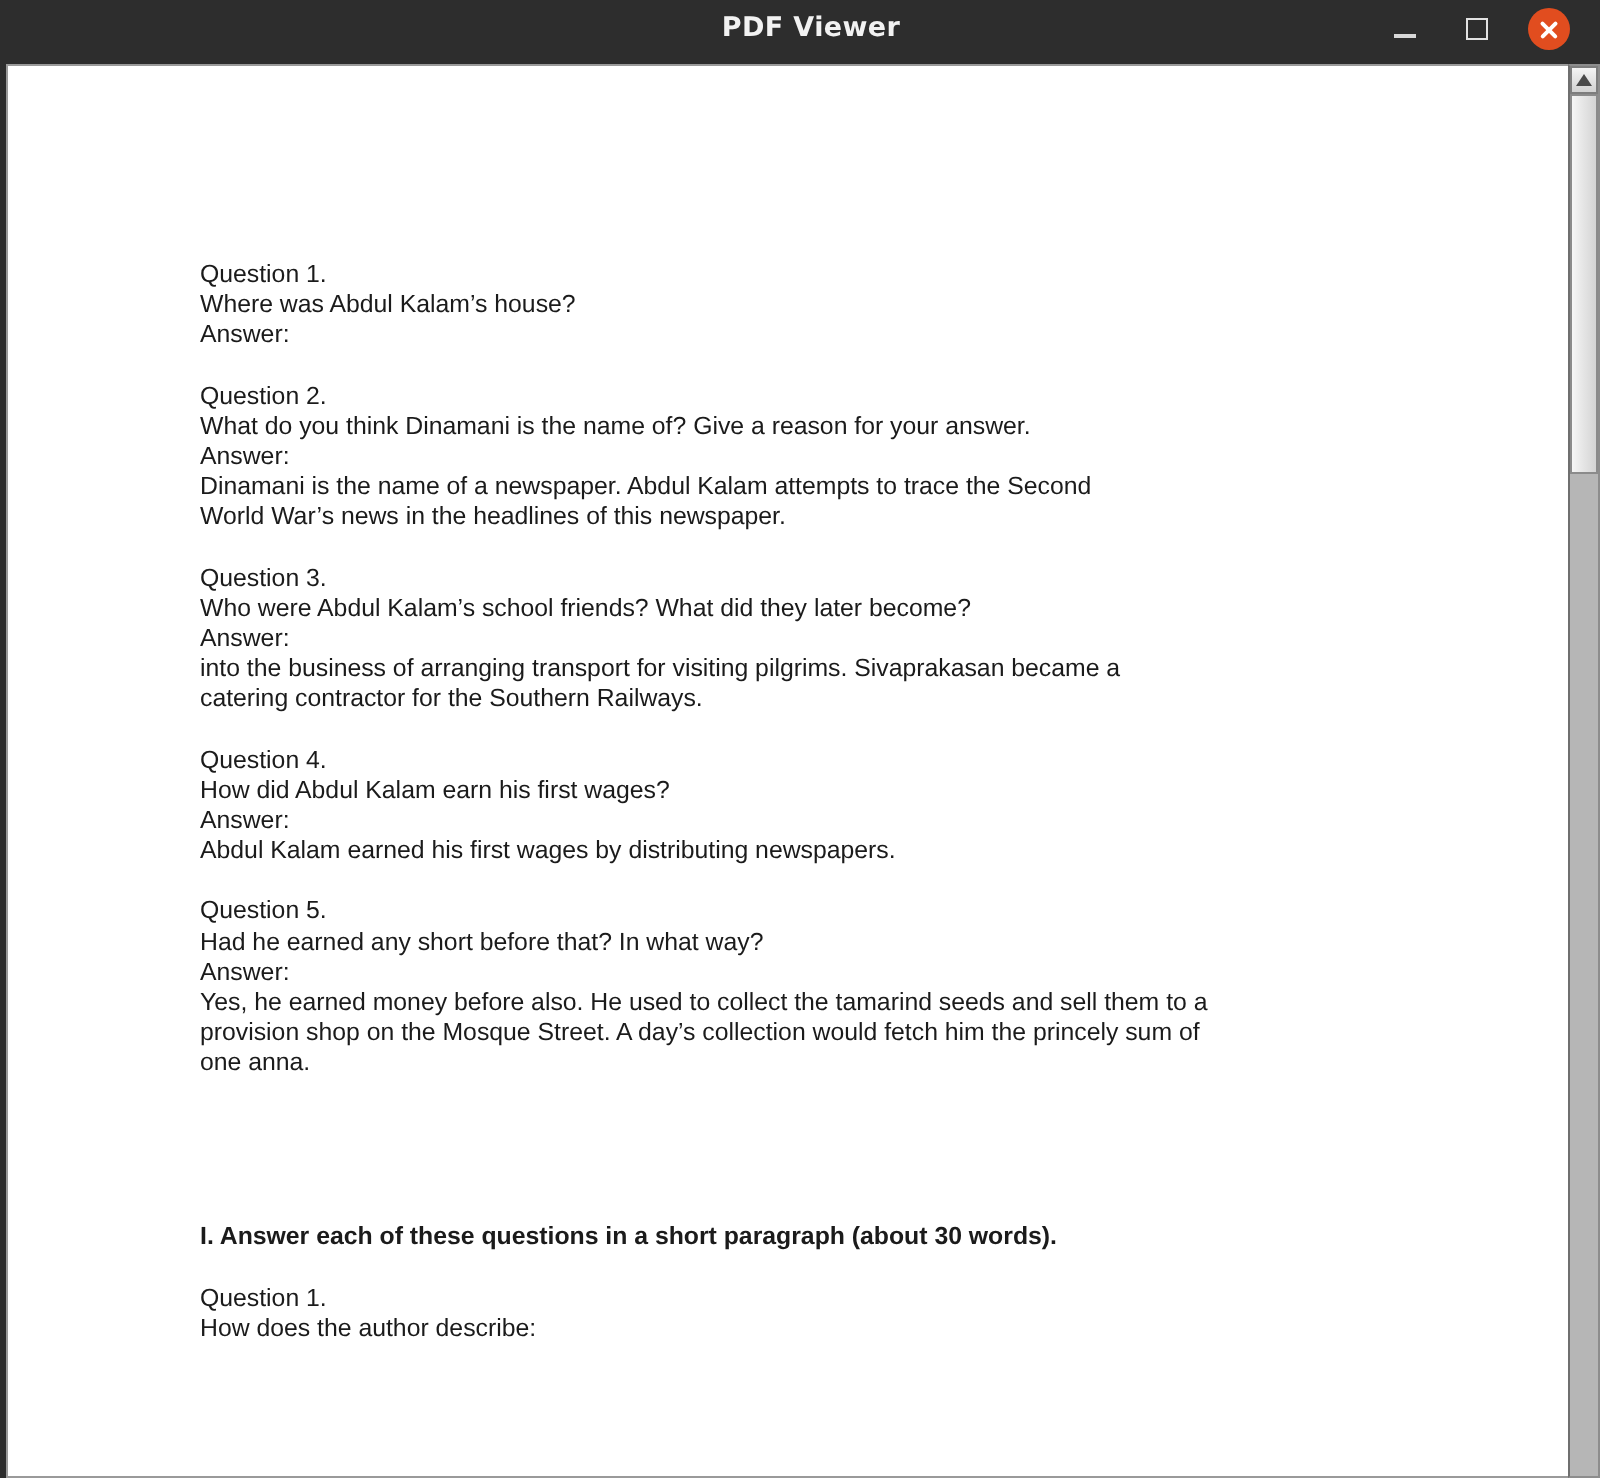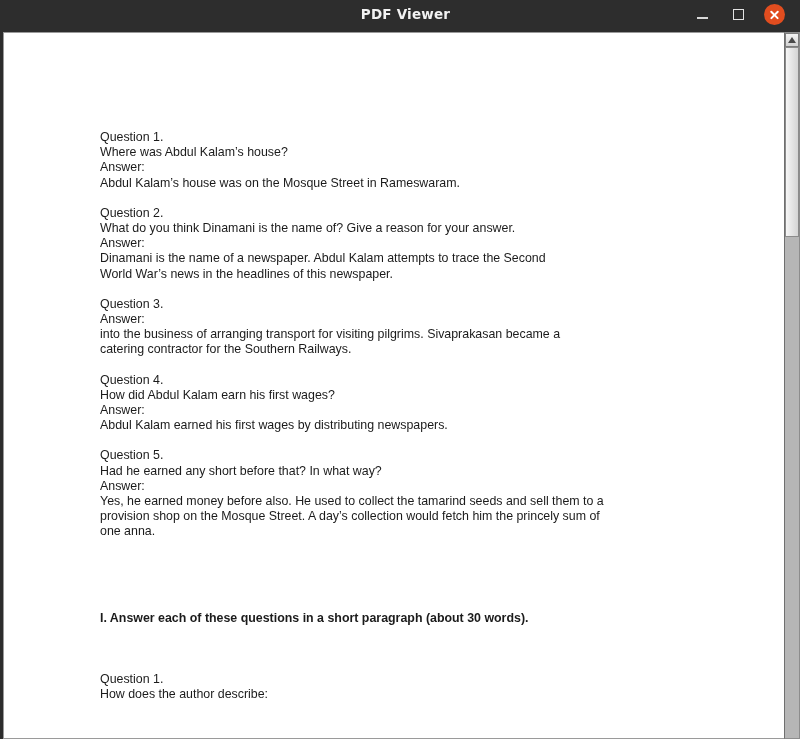--- a/index.html
+++ b/index.html
@@ -137,21 +137,21 @@
     line-height: 15.2px;
     color: #1b1b1b;
     width: 612px;
   }
 
   .block { margin: 0 0 15px 0; }
   .block:last-child { margin-bottom: 0; }
   .line { white-space: pre-wrap; }
   .section-heading {
     font-weight: bold;
-    margin: 0 0 46px 0;
+    margin: 0 0 16px 0;
     font-size: 12.4px;
   }
   .spacer-gap { height: 56px; }
 
   
   .scrollbar {
     width: 16px;
     min-width: 16px;
     background: #b6b6b6;
     border: 1px solid #8d8d8d;
@@ -219,33 +219,33 @@
   <div class="content-area">
 
     <div class="doc-wrap">
       <div class="page">
         <div class="doc-text">
 
           <div class="block">
             <div class="line">Question 1.</div>
             <div class="line">Where was Abdul Kalam’s house?</div>
             <div class="line">Answer:</div>
-            <div class="line">Abdul Kalam’s house was on the Mosque Street in Rameswaram.</div>
           </div>
 
           <div class="block">
             <div class="line">Question 2.</div>
             <div class="line">What do you think Dinamani is the name of? Give a reason for your answer.</div>
             <div class="line">Answer:</div>
             <div class="line">Dinamani is the name of a newspaper. Abdul Kalam attempts to trace the Second</div>
             <div class="line">World War’s news in the headlines of this newspaper.</div>
           </div>
 
           <div class="block">
             <div class="line">Question 3.</div>
+            <div class="line">Who were Abdul Kalam’s school friends? What did they later become?</div>
             <div class="line">Answer:</div>
             <div class="line">into the business of arranging transport for visiting pilgrims. Sivaprakasan became a</div>
             <div class="line">catering contractor for the Southern Railways.</div>
           </div>
 
           <div class="block">
             <div class="line">Question 4.</div>
             <div class="line">How did Abdul Kalam earn his first wages?</div>
             <div class="line">Answer:</div>
             <div class="line">Abdul Kalam earned his first wages by distributing newspapers.</div>

